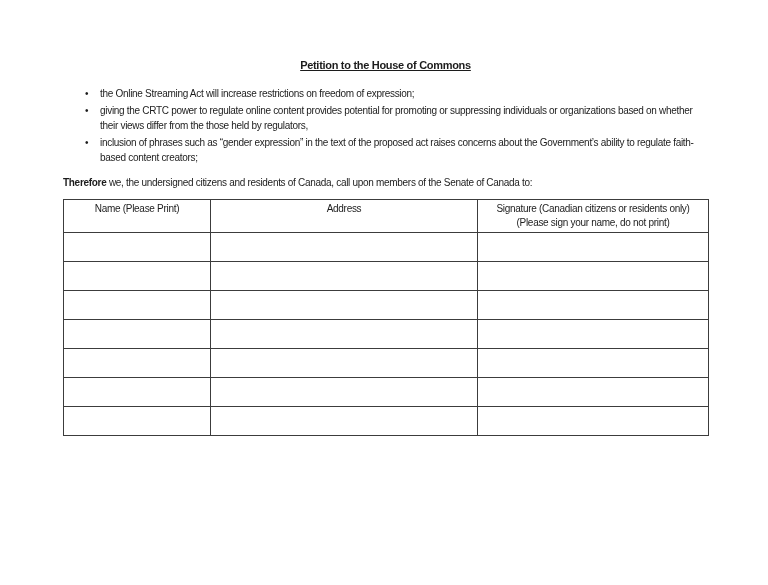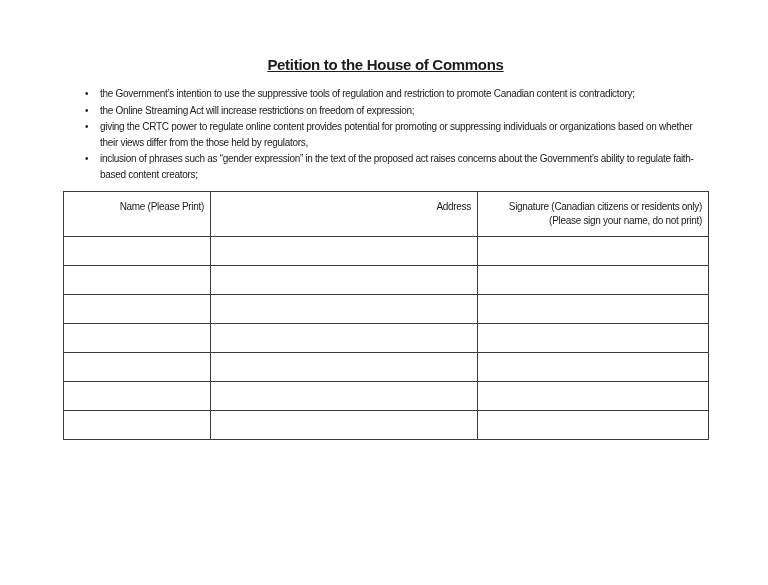--- a/index.html
+++ b/index.html
@@ -18,21 +18,21 @@
   .content {
     position: absolute;
     left: 63px;
     top: 58px;
     width: 645px;
   }
   .doc-title {
     text-align: center;
     font-weight: bold;
     text-decoration: underline;
-    font-size: 15px;
+    font-size: 11px;
     line-height: 14px;
   }
   .whereas-line {
     margin-top: 11px;
     font-weight: bold;
     line-height: 15px;
   }
   ul.bullet-list {
     list-style: none;
     margin-top: 14px;
@@ -73,23 +73,23 @@
   table.signature-table {
     margin-top: 9px;
     width: 645px;
     border-collapse: collapse;
     table-layout: fixed;
   }
   table.signature-table th,
   table.signature-table td {
     border: 1px solid #3c3c3c;
     font-weight: normal;
-    text-align: right;
+    text-align: center;
     vertical-align: top;
-    padding: 8px 6px;
+    padding: 2px 6px;
     line-height: 14px;
   }
   table.signature-table thead th { height: 33px; }
   table.signature-table tbody td { height: 29px; }
   col.col-name { width: 147px; }
   col.col-address { width: 267px; }
   col.col-signature { width: 231px; }
   .footer-line {
     margin-top: 51px;
     line-height: 14px;
@@ -98,26 +98,28 @@
 </head>
 <body>
 
 <div class="page">
   <div class="content">
 
     <div class="doc-title">Petition to the House of Commons</div>
 
 
     <ul class="bullet-list">
-        <li>the Government’s intention to use the suppressive tools of regulation and restriction to promote Canadian content is contradictory;</li>
         <li>the Online Streaming Act will increase restrictions on freedom of expression;</li>
         <li>giving the CRTC power to regulate online content provides potential for promoting or suppressing individuals or organizations based on whether their views differ from the those held by regulators,</li>
         <li>inclusion of phrases such as “gender expression” in the text of the proposed act raises concerns about the Government’s ability to regulate faith-based content creators;</li>
       </ul>
 
+    <div class="therefore-line">
+      <span class="bold-lead">Therefore</span><span> we, the undersigned citizens and residents of Canada, call upon members of the Senate of Canada to:</span>
+    </div>
 
 
     <table class="signature-table">
       <colgroup>
         <col class="col-name">
         <col class="col-address">
         <col class="col-signature">
       </colgroup>
       <thead>
         <tr>

